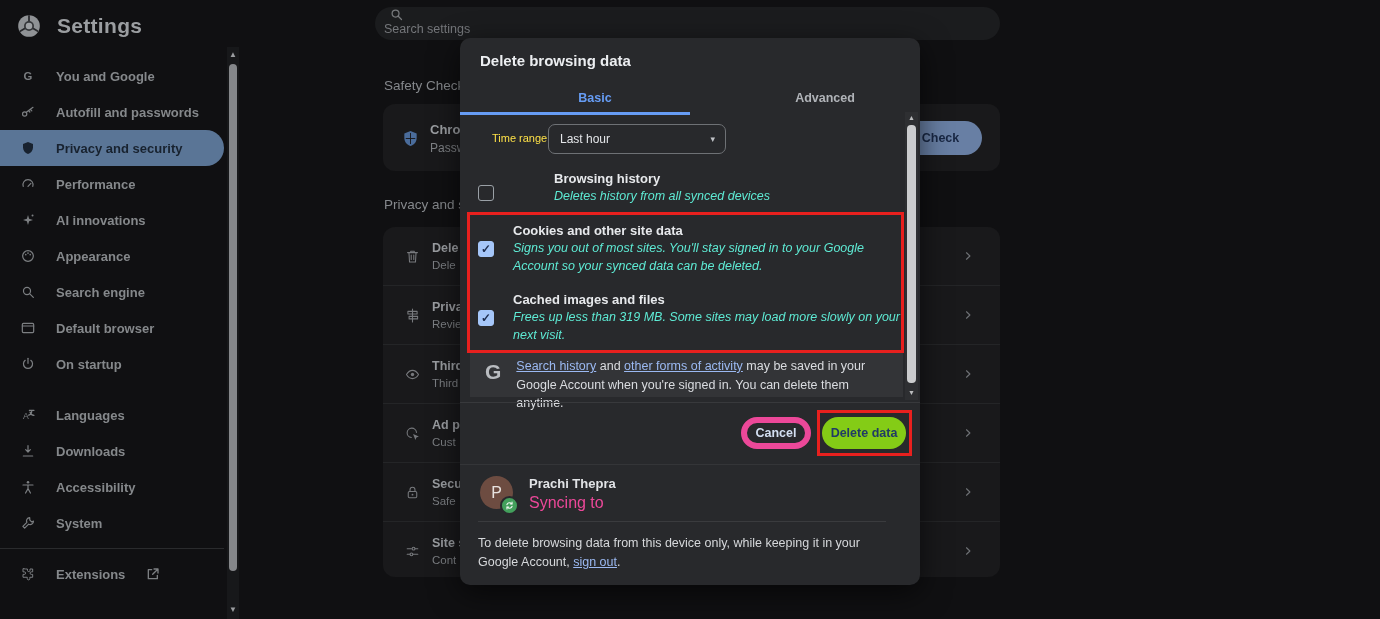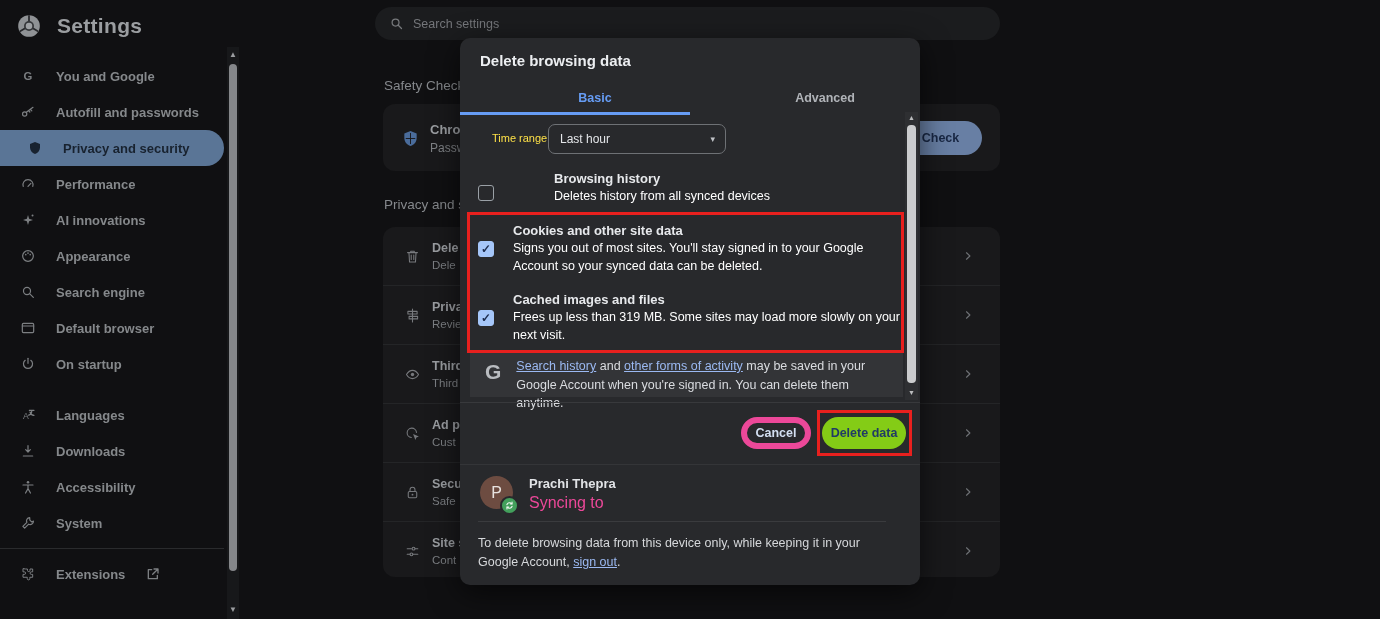--- a/index.html
+++ b/index.html
@@ -10,36 +10,36 @@
 
   
   .app-title{left:57px;top:14px;font-size:21px;font-weight:600;color:#9b9ea1;letter-spacing:.3px;}
   .chrome-logo{left:16px;top:13px;width:26px;height:26px;}
 
   
   .sidebar{left:0;top:58px;width:224px;}
   .side-item{display:flex;align-items:center;height:36px;cursor:pointer;color:#85888b;}
   .side-item .icon{width:16px;height:16px;margin-left:20px;color:#7c7f82;}
   .side-label{margin-left:20px;font-size:13px;font-weight:600;white-space:nowrap;}
-  .side-item.selected{background:#5a7596;border-radius:0 18px 18px 0;color:#18222f;padding-left:7px;}
+  .side-item.selected{background:#5a7596;border-radius:0 18px 18px 0;color:#18222f;}
   .side-item.selected .icon{color:#18222f;}
   .side-gap{height:15px;}
   .side-divider{height:1px;background:#2a2b2d;margin:7px 0;}
   .ext-icon{width:13px;height:13px;margin-left:14px;color:#7c7f82;}
 
   
   .page-sb-track{left:227px;top:47px;width:12px;height:572px;background:#17181a;}
   .page-sb-thumb{left:229px;top:64px;width:8px;height:507px;background:#85878a;border-radius:4px;}
   .sb-arrow{font-size:8px;color:#9b9da0;width:12px;text-align:center;line-height:10px;}
   .page-sb-up{left:227px;top:50px;}
   .page-sb-down{left:227px;top:605px;}
 
   
   .searchbar{left:375px;top:7px;width:625px;height:33px;border-radius:17px;background:#1b1c1e;
-             display:flex;align-items:center;}
+             display:flex;flex-direction:column;}
   .searchbar .icon{width:15px;height:15px;margin-left:14px;color:#77797c;}
   .search-ph{margin-left:9px;font-size:12.5px;color:#74767a;}
 
   
   .bg-heading{font-size:13.5px;color:#85888c;}
   .h-safety{left:384px;top:78px;}
   .h-privacy{left:384px;top:197px;}
   .card{background:#19191b;border-radius:12px;}
   .card1{left:383px;top:104px;width:617px;height:67px;}
   .card1 .icon{position:absolute;left:18px;top:25px;width:19px;height:19px;color:#4a6c9b;}
@@ -74,21 +74,21 @@
 
   .cb-row{position:absolute;left:18px;display:flex;}
   .cb{width:14px;height:14px;border:1.6px solid #9aa0a6;border-radius:3px;flex:none;
       margin-top:10px;cursor:pointer;box-sizing:content-box;
       display:flex;align-items:center;justify-content:center;}
   .cb.checked{background:#a5c6f9;border-color:#a5c6f9;}
   .cb .mark{display:none;font-size:12px;font-weight:bold;color:#1c2b4d;line-height:1;}
   .cb.checked .mark{display:block;}
   .cb-text{margin-left:19px;width:394px;}
   .cb-title{font-size:13px;font-weight:600;color:#e7e9ec;line-height:17px;}
-  .cb-desc{font-size:12.5px;color:#ffffff;line-height:17.5px;margin-top:1px;}
+  .cb-desc{font-size:12.5px;color:#5eead4;line-height:17.5px;margin-top:1px;font-style:italic;}
   .row-browsing{top:132px;align-items:center;gap:41px;}
   .row-cookies{top:184px;}
   .row-cookies .cb{margin-top:19px;}
   .row-cached{top:253px;}
   .row-cached .cb{margin-top:19px;}
 
   .notice{left:10px;top:314px;width:433px;height:45px;background:#333437;display:flex;}
   .notice-g{margin-left:15px;margin-top:8px;font-size:21px;font-weight:700;color:#b9bcc0;flex:none;}
   .notice-text{margin-left:15px;margin-top:5px;width:372px;font-size:12.5px;line-height:18.5px;color:#dadce0;}
   .lnk{color:#9bb9f2;text-decoration:underline;cursor:pointer;}

